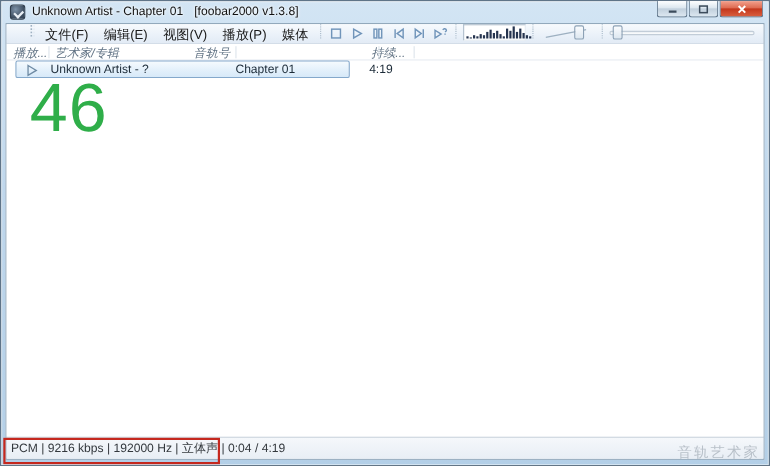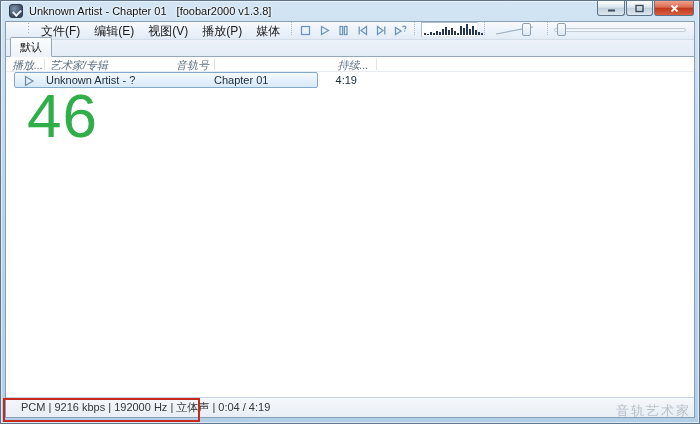--- a/index.html
+++ b/index.html
@@ -82,21 +82,21 @@
   .row-play-icon{ position:absolute; left:8px; top:2px; }
   .row-play-icon svg{ display:block; stroke:#6f8ba4; fill:none; stroke-width:1.2; }
 
   .big-number{ position:absolute; left:21px; top:28px; font-size:62px; line-height:1;
     font-weight:400; letter-spacing:1px; }
 
   
   .statusbar{ height:20px; flex:0 0 auto; position:relative;
     background:linear-gradient(180deg,#f5f8fb,#e8eef5);
     border-top:1px solid #c9d3dd; display:flex; align-items:center; }
-  .status-text{ font-size:11px; color:#33383d; padding-left:15px; white-space:nowrap;text-align:center; }
+  .status-text{ font-size:11px; color:#33383d; padding-left:4px; white-space:nowrap;text-align:center; }
 
   .annotation-box{ position:absolute; left:2px; top:397px; width:197px; height:24px;
     border:2px solid #c5281e; z-index:20; pointer-events:none; }
 
   .watermark{ position:absolute; right:8px; bottom:3px; font-size:13px; letter-spacing:2px;
     color:rgba(140,152,163,.55); z-index:15; }
 </style>
 </head>
 <body>
 
@@ -207,23 +207,20 @@
         <div class="slider-thumb" style="left:31px;"></div>
       </div>
       <div class="tsep"></div>
 
       <div class="seekbar">
         <div class="groove"></div>
         <div class="slider-thumb" style="left:3px;"></div>
       </div>
     </div>
 
-    <div class="tabstrip">
-      <div class="tab">默认</div>
-    </div>
 
     <div class="playlist">
       <div class="pl-header">
         <span style="left:6px;">播放...</span>
         <span style="left:44px;">艺术家/专辑</span>
         <span style="left:158px; width:45px; text-align:right;">音轨号</span>
         <span style="left:328px; width:38px; text-align:center;">持续...</span>
         <div class="hsep" style="left:38px;"></div>
         <div class="hsep" style="left:208px;"></div>
         <div class="hsep" style="left:338px;"></div>

